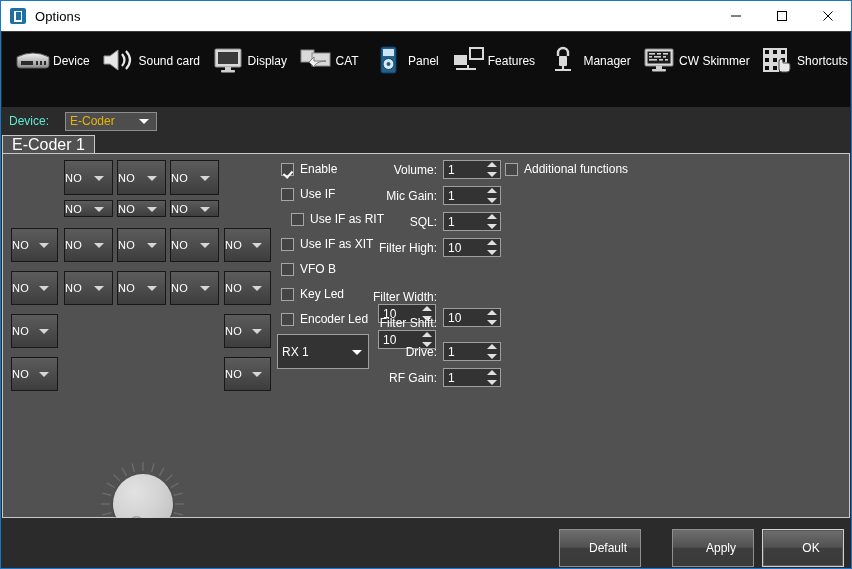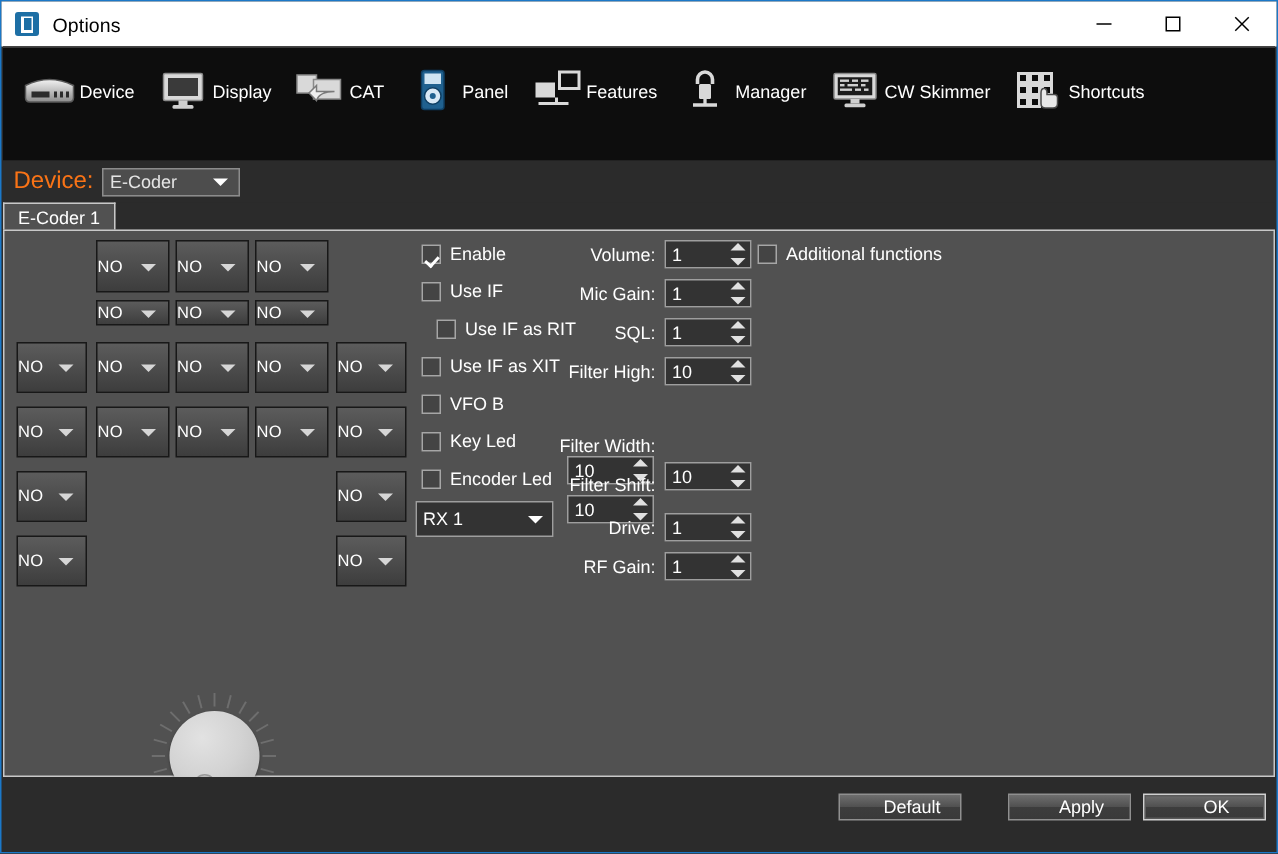--- a/index.html
+++ b/index.html
@@ -65,43 +65,43 @@
   .tool .lbl{
     font-size:12px;color:#ffffff;margin-top:2px;white-space:nowrap;
   }
 
   
   .devrow{
     position:absolute;left:1px;top:106px;width:848px;height:28px;
     background:#2b2b2b;
     display:flex;align-items:center;
   }
-  .devlabel{font-size:16px;color:#f97316;margin-left:7px;margin-right:6px;}
+  .devlabel{font-size:12px;color:#5eead4;margin-left:7px;margin-right:16px;}
   .devselect{
     width:92px;height:19px;
     background:#4d4d4d;border:1px solid #8c8c8c;
     box-sizing:border-box;position:relative;
     display:flex;align-items:center;
   }
-  .devselect .txt{font-size:12px;color:#e5e5e5;margin-left:4px;}
+  .devselect .txt{font-size:12px;color:#eab308;margin-left:4px;}
   .devselect .arrow{
     position:absolute;right:7px;top:50%;margin-top:-2px;
     width:0;height:0;border-left:5px solid transparent;border-right:5px solid transparent;
     border-top:5px solid #ffffff;
   }
 
   
   .tabstrip{
     position:absolute;left:1px;top:134px;width:848px;height:19px;
     background:#2b2b2b;display:flex;align-items:flex-end;
   }
   .tab{
     height:19px;box-sizing:border-box;
     padding:0 9px;display:flex;align-items:center;
-    font-size:12px;color:#ffffff;
+    font-size:16px;color:#ffffff;
     background:#515151;
     border-left:1px solid #c8c8c8;border-top:1px solid #c8c8c8;border-right:1px solid #c8c8c8;
   }
 
   
   .panel{
     position:absolute;left:1px;top:152px;width:848px;height:365px;
     background:#515151;
     border:1px solid #c8c8c8;
     box-sizing:border-box;
@@ -147,21 +147,21 @@
   }
   .chkbox.on:after{
     content:"";position:absolute;left:3px;top:5px;width:4px;height:7px;
     border-right:2px solid #ffffff;border-bottom:2px solid #ffffff;
     transform:rotate(42deg);
   }
   .chk .cl{font-size:12px;color:#ffffff;margin-left:6px;white-space:nowrap;}
 
   
   .rxsel{
-    position:absolute;left:274px;top:332px;width:92px;height:24px;
+    position:absolute;left:274px;top:332px;width:92px;height:35px;
     background:#333333;border:1px solid #9e9e9e;box-sizing:border-box;
     display:flex;align-items:center;
   }
   .rxsel .txt{font-size:12px;color:#ffffff;margin-left:4px;}
   .rxsel .arrow{
     position:absolute;right:6px;top:50%;margin-top:-2px;
     width:0;height:0;border-left:5px solid transparent;border-right:5px solid transparent;
     border-top:5px solid #ffffff;
   }
 
@@ -183,21 +183,21 @@
   }
   .spin .up,.spin .dn{width:0;height:0;border-left:5px solid transparent;border-right:5px solid transparent;}
   .spin .up{border-bottom:5px solid #e0e0e0;}
   .spin .dn{border-top:5px solid #e0e0e0;}
 
   
   .footer{
     position:absolute;left:1px;top:517px;width:848px;height:50px;background:#2b2b2b;
   }
   .btn{
-    position:absolute;width:82px;height:18px;top:11px;
+    position:absolute;width:82px;height:38px;top:11px;
     box-sizing:border-box;
     background:linear-gradient(#6e6e6e 0%,#515151 48%,#3d3d3d 50%,#3a3a3a 100%);
     border:1px solid #8f8f8f;
     color:#ffffff;font-size:12px;
     display:flex;align-items:center;justify-content:center;
     font-family:"Liberation Sans", sans-serif;
     padding-left:16px;
   }
   .btn.focus{border:1px solid #d0d0d0;box-shadow:0 0 0 1px #5a5a5a inset;}
 </style>
@@ -243,20 +243,30 @@
           <path d="M4 12 q16 -8 32 0 v8 q0 3 -3 3 h-26 q-3 0 -3 -3 z" fill="url(#g1)" stroke="#5a5a5a"></path>
           <rect x="8" y="16" width="12" height="4" fill="#2b2b2b"></rect>
           <rect x="23" y="16" width="2" height="4" fill="#2b2b2b"></rect>
           <rect x="27" y="16" width="2" height="4" fill="#2b2b2b"></rect>
           <rect x="31" y="16" width="2" height="4" fill="#2b2b2b"></rect>
         </svg>
       </span>
       <span class="lbl">Device</span>
     </div>
 
+    <div class="tool">
+      <span class="glyph">
+        <svg width="40" height="30" viewBox="0 0 40 30">
+          <path d="M6 11 h6 l8 -6 v20 l-8 -6 h-6 z" fill="#e8e8e8" stroke="#9a9a9a"></path>
+          <path d="M24 9 q5 6 0 12" fill="none" stroke="#e8e8e8" stroke-width="2.2"></path>
+          <path d="M28 6 q8 9 0 18" fill="none" stroke="#e8e8e8" stroke-width="2.2"></path>
+        </svg>
+      </span>
+      <span class="lbl">Sound card</span>
+    </div>
 
     <div class="tool">
       <span class="glyph">
         <svg width="40" height="30" viewBox="0 0 40 30">
           <rect x="7" y="4" width="26" height="18" rx="1" fill="#d9d9d9" stroke="#8a8a8a"></rect>
           <rect x="10" y="7" width="20" height="12" fill="#3a3a3a"></rect>
           <rect x="17" y="22" width="6" height="3" fill="#cfcfcf"></rect>
           <rect x="13" y="25" width="14" height="2.5" rx="1" fill="#cfcfcf"></rect>
         </svg>
       </span>

